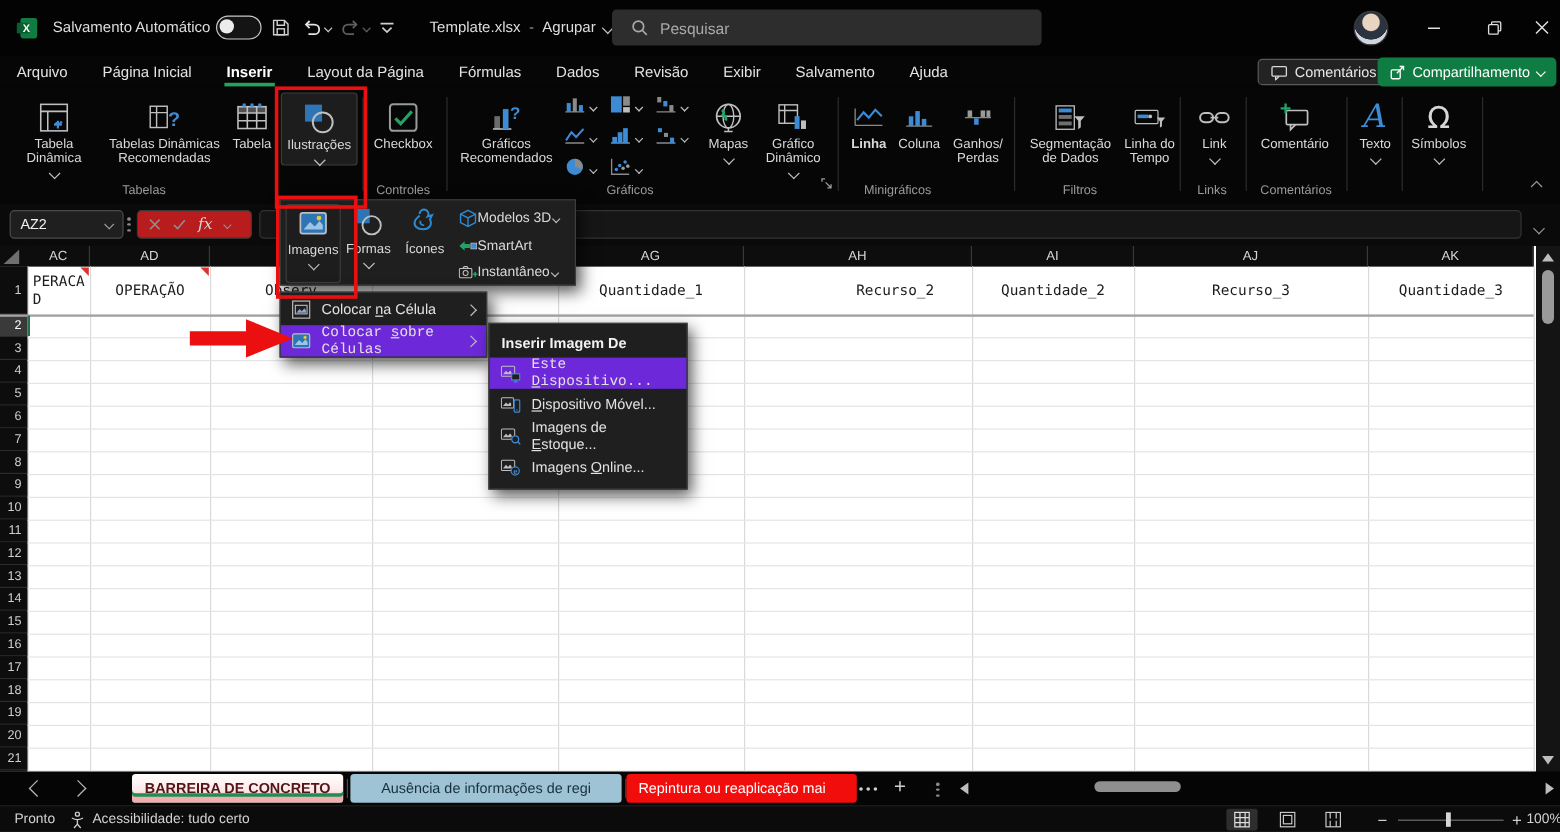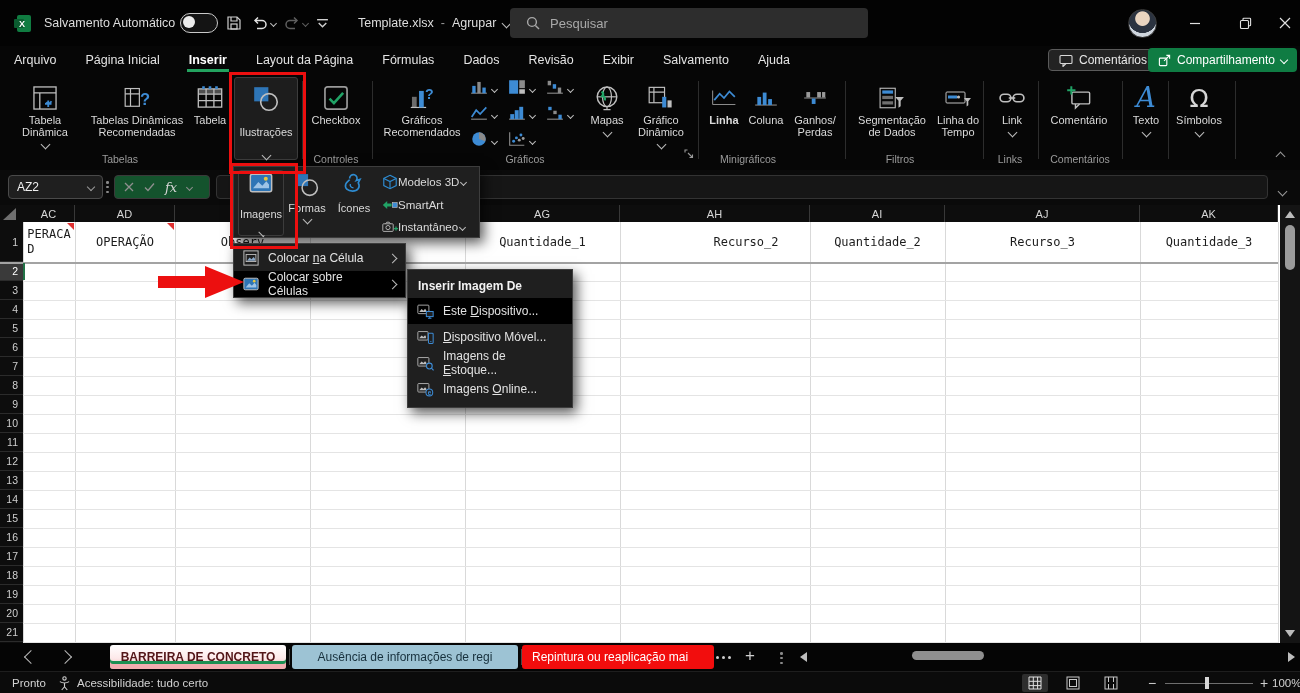--- a/index.html
+++ b/index.html
@@ -29,46 +29,46 @@
   .rbtn .ic{height:34px;display:flex;align-items:flex-end;justify-content:center;}
   .rbtn .lb{margin-top:3px;line-height:12px;text-align:center;white-space:pre-line;}
   .chev{width:6px;height:6px;border-right:1.4px solid #bdbdbd;border-bottom:1.4px solid #bdbdbd;
         transform:rotate(45deg);display:inline-block;}
   .chev.up{transform:rotate(225deg);}
   .chev.right{transform:rotate(-45deg);}
   .rbtn .dd{margin-top:3px;}
   .glabel{position:absolute;bottom:5px;font-size:10.5px;color:#9b9b9b;text-align:center;transform:translateX(-50%);}
   .vsep{position:absolute;top:8px;height:78px;width:1px;background:#2c2c2c;}
   .mini{position:absolute;display:flex;align-items:center;gap:4px;color:#cfcfcf;}
-  .openbtn{background:#1d1d1d;border:1px solid #3c3c3c;border-radius:3px;gap:11px;}
+  .openbtn{background:#1d1d1d;border:1px solid #3c3c3c;border-radius:3px;}
   
   .formularow{position:absolute;left:0;top:170px;width:1300px;height:35px;background:#0a0a0a;}
   .namebox{position:absolute;left:8px;top:5px;width:95px;height:24px;background:#1f1f1f;border:1px solid #4a4a4a;
            border-radius:4px;color:#f0f0f0;font-size:12px;display:flex;align-items:center;padding:0 8px;box-sizing:border-box;justify-content:space-between;}
-  .fxbox{position:absolute;left:114px;top:5px;width:96px;height:24px;background:#14532d;border:1px solid #3a3a3a;
+  .fxbox{position:absolute;left:114px;top:5px;width:96px;height:24px;background:#b91c1c;border:1px solid #3a3a3a;
          border-radius:4px;color:#9a9a9a;font-size:13px;display:flex;align-items:center;gap:10px;padding:0 9px;box-sizing:border-box;}
   .ffield{position:absolute;left:216px;top:5px;width:1052px;height:24px;background:#161616;border:1px solid #333;border-radius:4px;box-sizing:border-box;}
   .dots3v{display:inline-block;width:3px;}
   .dots3v i{display:block;width:2.5px;height:2.5px;border-radius:50%;background:#8a8a8a;margin:2.2px 0;}
   
   .grid{position:absolute;left:0;top:205px;width:1280px;height:438px;background:#ffffff;}
   .gridmask{position:absolute;background:#0d0d0d;}
   .chcell{position:absolute;top:0;height:17px;color:#d6d6d6;font-size:11px;display:flex;align-items:center;justify-content:center;background:#0d0d0d;box-sizing:border-box;border-right:1px solid #383838;}
   .rnum{position:absolute;left:0;width:23px;color:#cfcfcf;font-size:10.5px;display:flex;align-items:center;justify-content:flex-end;padding-right:5px;background:#0d0d0d;box-sizing:border-box;border-bottom:1px solid #2b2b2b;}
   .vline{position:absolute;width:1px;background:#d9d9d9;}
   .hline{position:absolute;height:1px;background:#e4e4e4;}
   .r1cell{position:absolute;top:17px;height:40px;display:flex;align-items:center;justify-content:center;
           font-family:"DejaVu Sans Mono",monospace;font-size:12px;color:#1c1c1c;white-space:pre-line;text-align:left;overflow:hidden;line-height:15px;}
   .cmark{position:absolute;width:0;height:0;border-left:7px solid transparent;border-top:7px solid #e03131;}
   
   .panel{position:absolute;background:#1f1f1f;border:1px solid #3d3d3d;box-shadow:4px 5px 12px rgba(0,0,0,.65);z-index:30;box-sizing:border-box;}
   .fbtn{position:absolute;top:3px;display:flex;flex-direction:column;align-items:center;color:#dadada;font-size:11px;height:64px;}
   .fside{position:absolute;display:flex;align-items:center;color:#dadada;font-size:11.5px;height:22px;}
   .mitem{display:flex;align-items:center;height:26px;padding:0 9px;color:#e2e2e2;font-size:12px;gap:9px;}
-  .mitem.hl{background:#000000;}
+  .mitem.hl{background:#6d28d9;font-family:Liberation Mono, monospace;}
   .mitem .grow{flex:1;}
   .mhead{height:25px;display:flex;align-items:center;padding:0 10px;color:#f2f2f2;font-size:12px;font-weight:bold;}
   u{text-decoration:underline;}
   
   .redbox{position:absolute;border:3px solid #ec0f0f;z-index:50;}
   
   .tabsbar{position:absolute;left:0;top:643px;width:1300px;height:28px;background:#050505;}
   .stab{position:absolute;top:2px;height:24px;border-radius:3px;display:flex;align-items:center;justify-content:center;
         font-size:12px;overflow:hidden;white-space:nowrap;box-sizing:border-box;padding:0 10px;}
   .tsep{position:absolute;top:6px;width:1px;height:16px;background:#4a4a4a;}

